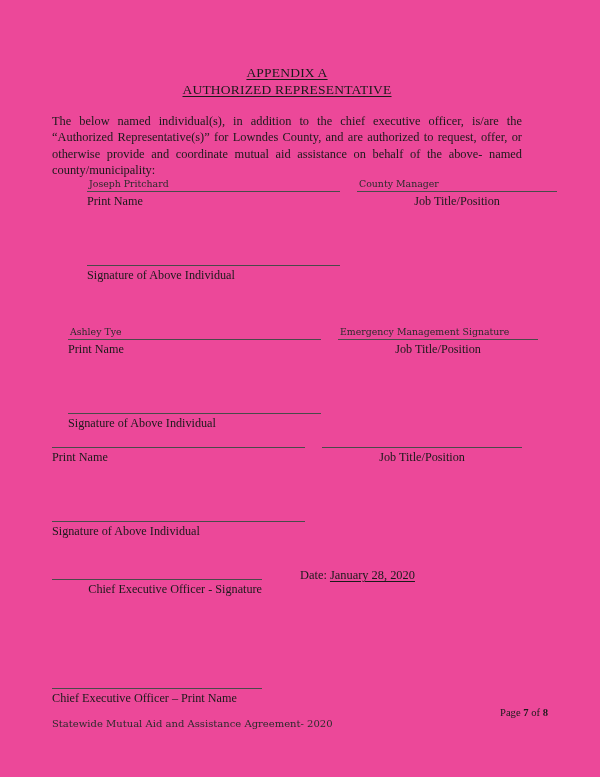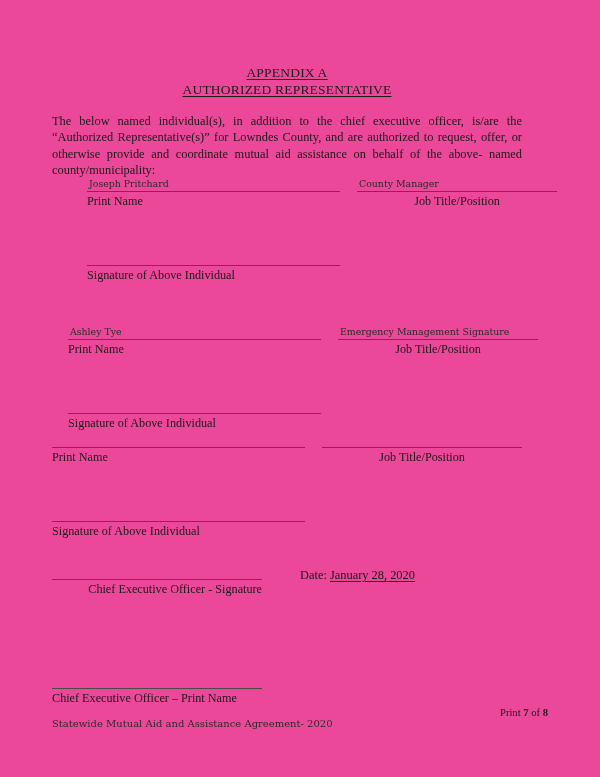--- a/index.html
+++ b/index.html
@@ -229,19 +229,19 @@
   </div>
 
   <div class="ceo-print" style="left:52px; top:675px;">
     <div class="value"></div>
     <div class="rule"></div>
     <div class="caption">Chief Executive Officer – Print Name</div>
   </div>
 
   <div class="footer-note" style="top:717px;">Statewide Mutual Aid and Assistance Agreement- 2020</div>
   <div class="page-num" style="top:706px;">
-    <span>Print</span>
+    <span>Page</span>
     <b>7</b>
     <span>of</span>
     <b>8</b>
   </div>
 
 </div>
 
 </body></html>

